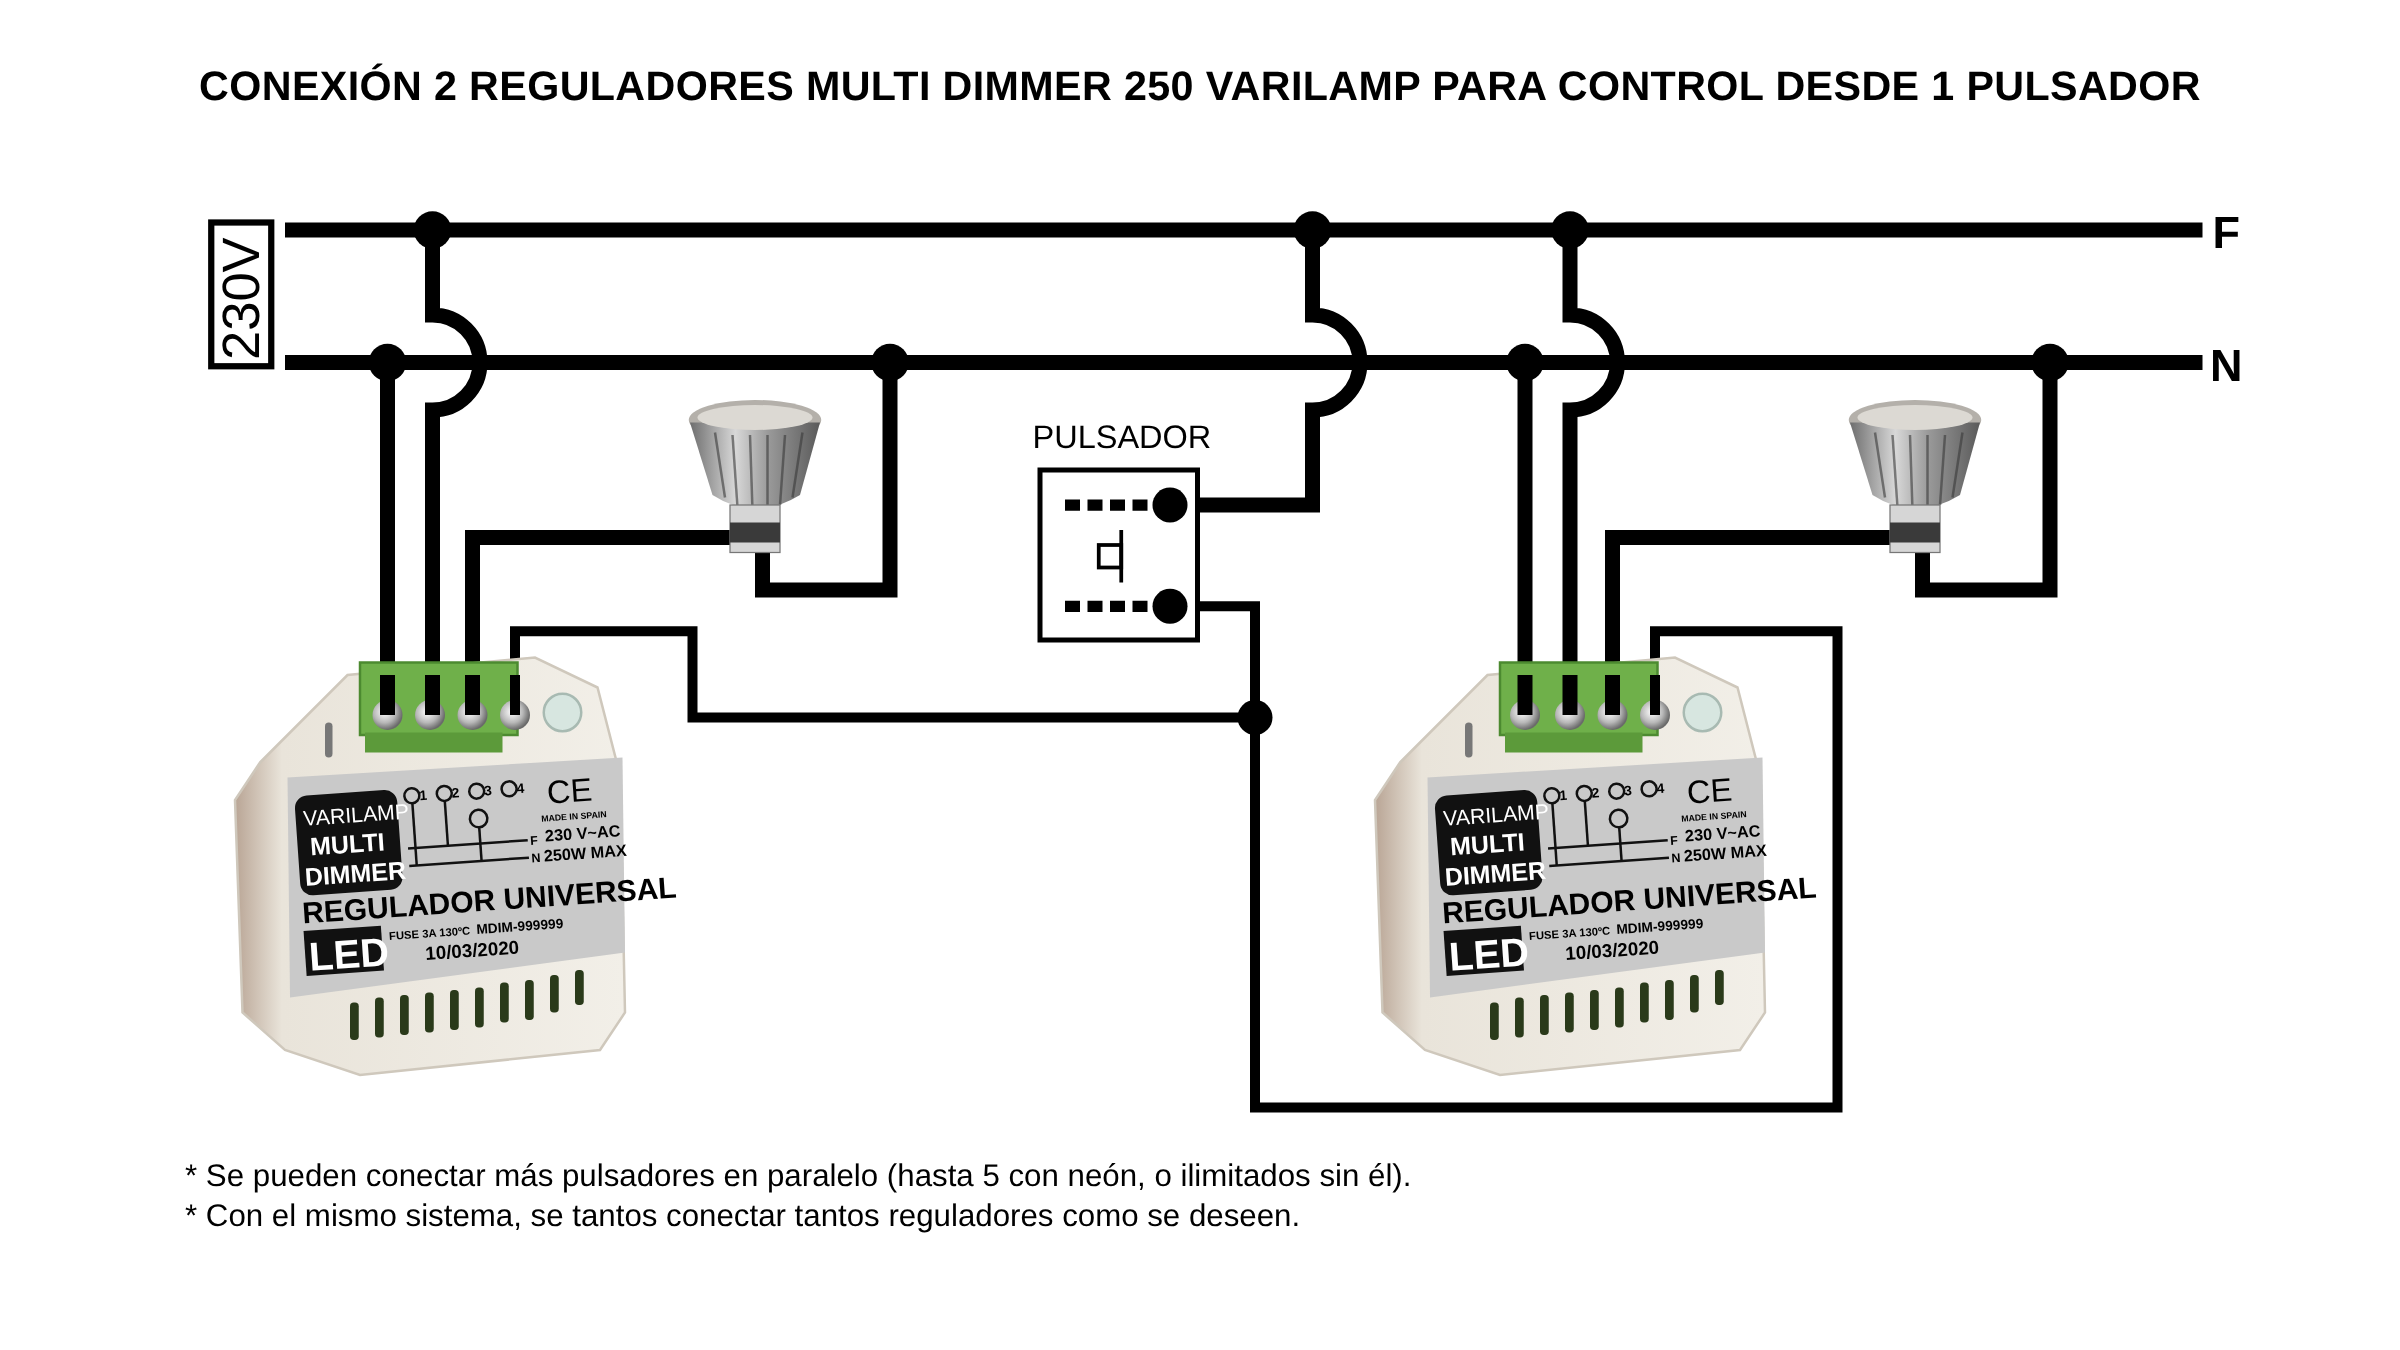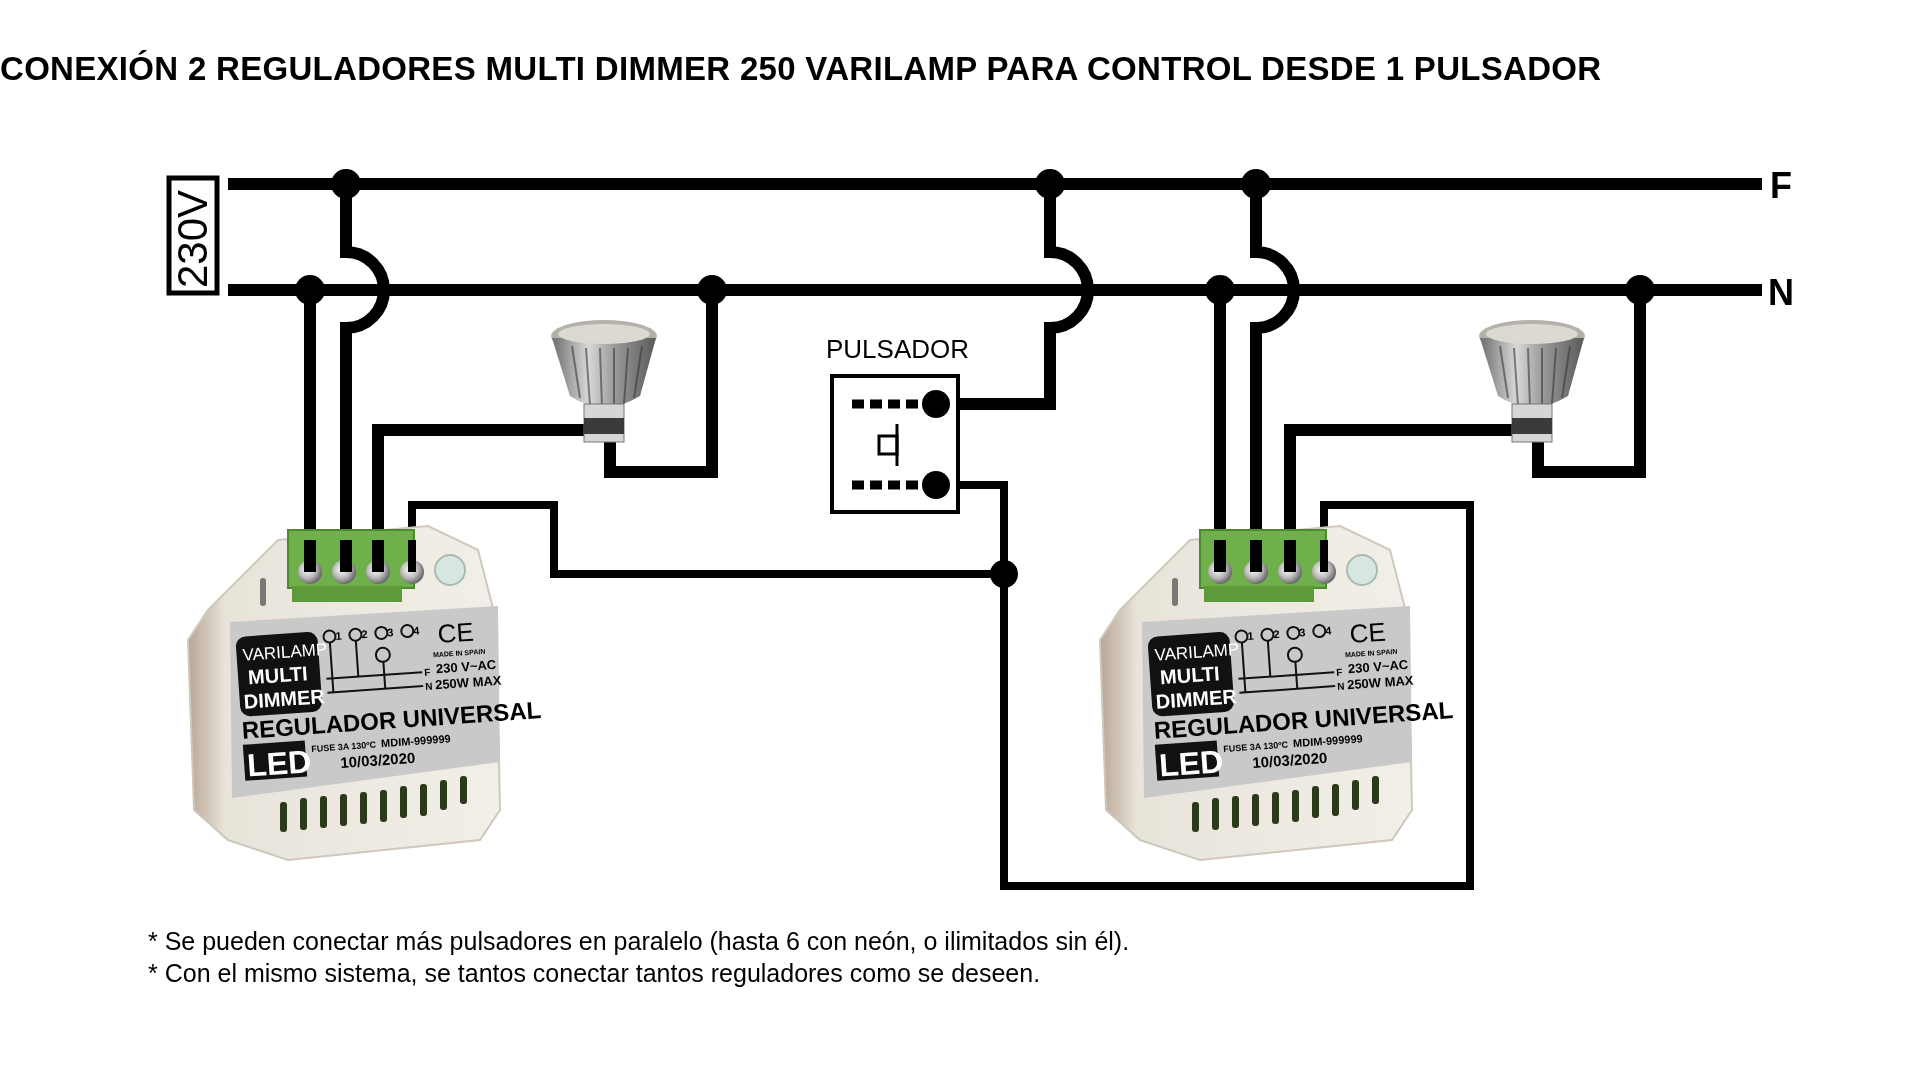--- a/index.html
+++ b/index.html
@@ -1,18 +1,18 @@
 <!DOCTYPE html>
 <html><head>
   <meta charset="utf-8">
   <style>
     html, body { margin: 0; padding: 0; background: #ffffff; }
     body { width: 1920px; height: 1080px; position: relative; overflow: hidden;
            font-family: "Liberation Sans", "DejaVu Sans", sans-serif; color: #000; }
-    .title { position: absolute; left: 0; width: 1920px; top: 50px; 
+    .title { position: absolute; left: 0; width: 1920px; top: 50px; text-align: center;
              font-size: 33px; font-weight: bold; letter-spacing: 0.3px; }
     svg.diagram { position: absolute; left: 0; top: 0; width: 1920px; height: 1080px; }
     .notes { position: absolute; left: 148px; top: 925px; font-size: 25px; line-height: 32px; }
     .notes div { white-space: nowrap; }
     .wire { fill: none; stroke: #000; stroke-width: 12; stroke-linecap: butt; stroke-linejoin: miter; }
     .wire-thin { fill: none; stroke: #000; stroke-width: 8; }
     .lbl { font-family: "Liberation Sans", sans-serif; font-weight: bold; }
     .lbl-n { font-family: "Liberation Sans", sans-serif; }
     .cond { font-family: "Liberation Sans", sans-serif; font-weight: bold; }
   </style>
@@ -252,15 +252,15 @@
     <line x1="1256" y1="540" x2="1256" y2="572"></line>
     <line x1="1290" y1="540" x2="1290" y2="572"></line>
   </g>
   <g stroke="#000" stroke-width="8">
     <line x1="412" y1="540" x2="412" y2="572"></line>
     <line x1="1324" y1="540" x2="1324" y2="572"></line>
   </g>
 </svg>
 
 <div class="notes">
-  <div>* Se pueden conectar más pulsadores en paralelo (hasta 6 con neón, o ilimitados sin él).</div>
+  <div>* Se pueden conectar más pulsadores en paralelo (hasta 5 con neón, o ilimitados sin él).</div>
   <div>* Con el mismo sistema, se tantos conectar tantos reguladores como se deseen.</div>
 </div>
 
 </body></html>

